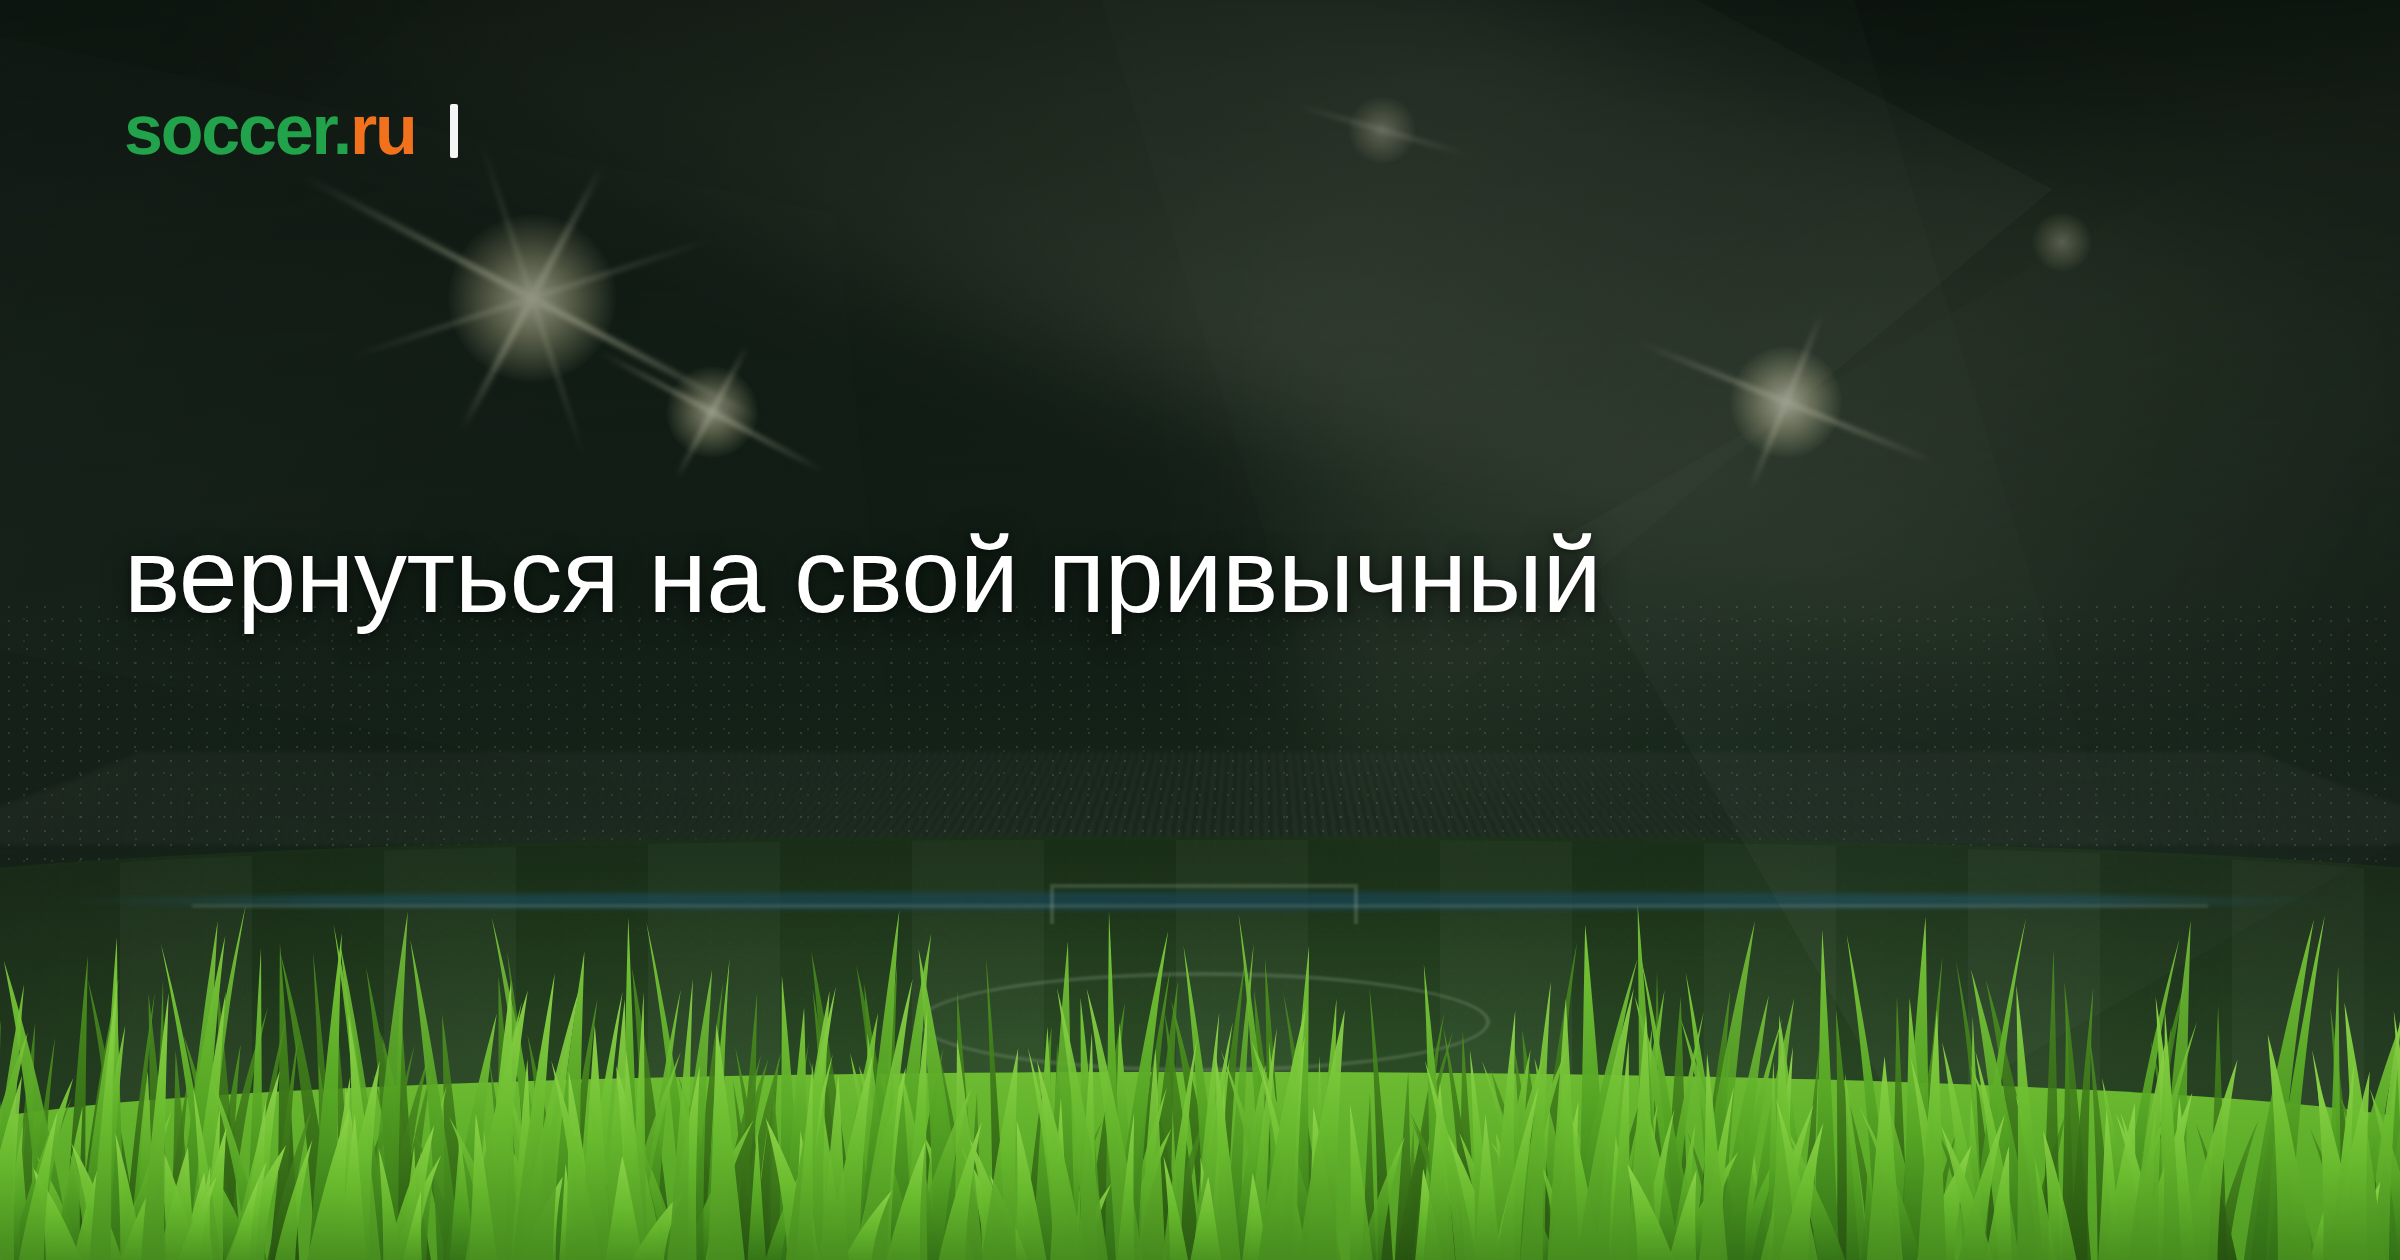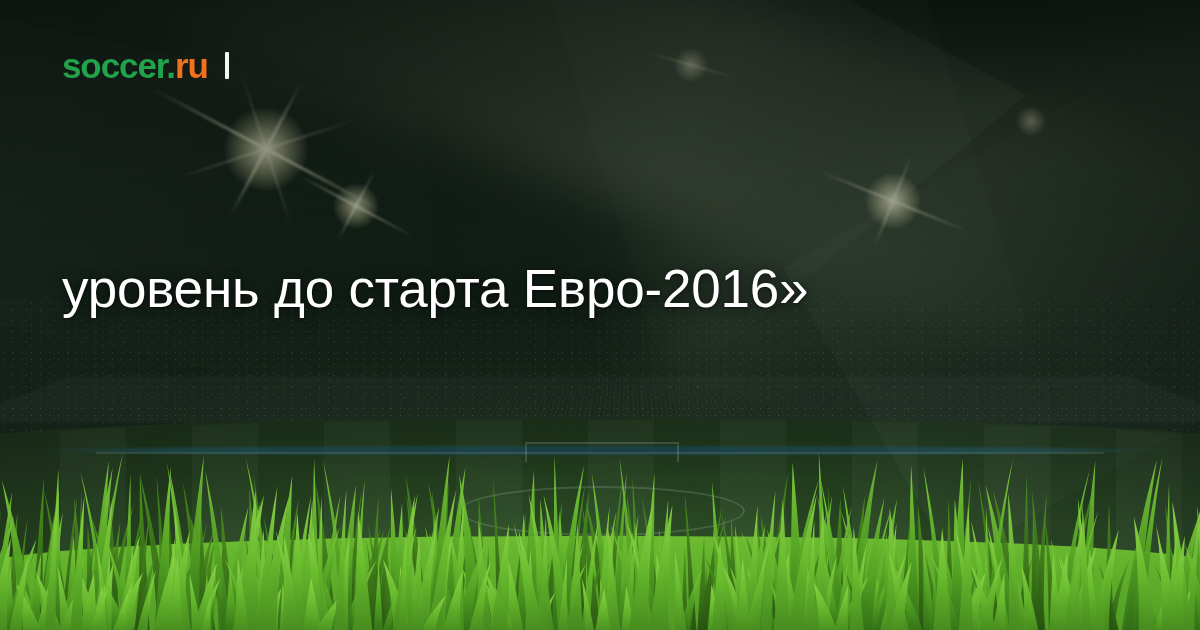--- a/index.html
+++ b/index.html
@@ -401,21 +401,21 @@
 
   <div class="bg-layer bg-scrim"></div>
   <div class="bg-layer bg-vignette"></div>
 
   <div class="header">
     <div class="logo"><span class="soc">soccer</span><span class="dot">.</span><span class="ru">ru</span></div>
     <div class="divider"></div>
   </div>
 
   <h1 class="headline">
-    <span class="ln">уровень до старта Евро-2016»</span>
+    <span class="ln">вернуться на свой привычный</span>
   </h1>
 
   <div class="grass-wrap">
     <div class="grass-base"></div>
     <svg class="grass-svg" viewBox="0 0 1200 230" preserveAspectRatio="none">
       <defs>
         <linearGradient id="gblade" x1="0" y1="0" x2="0" y2="1">
           <stop offset="0%" stop-color="#8ed44a"></stop>
           <stop offset="45%" stop-color="#69bb2e"></stop>
           <stop offset="100%" stop-color="#43881d"></stop>

